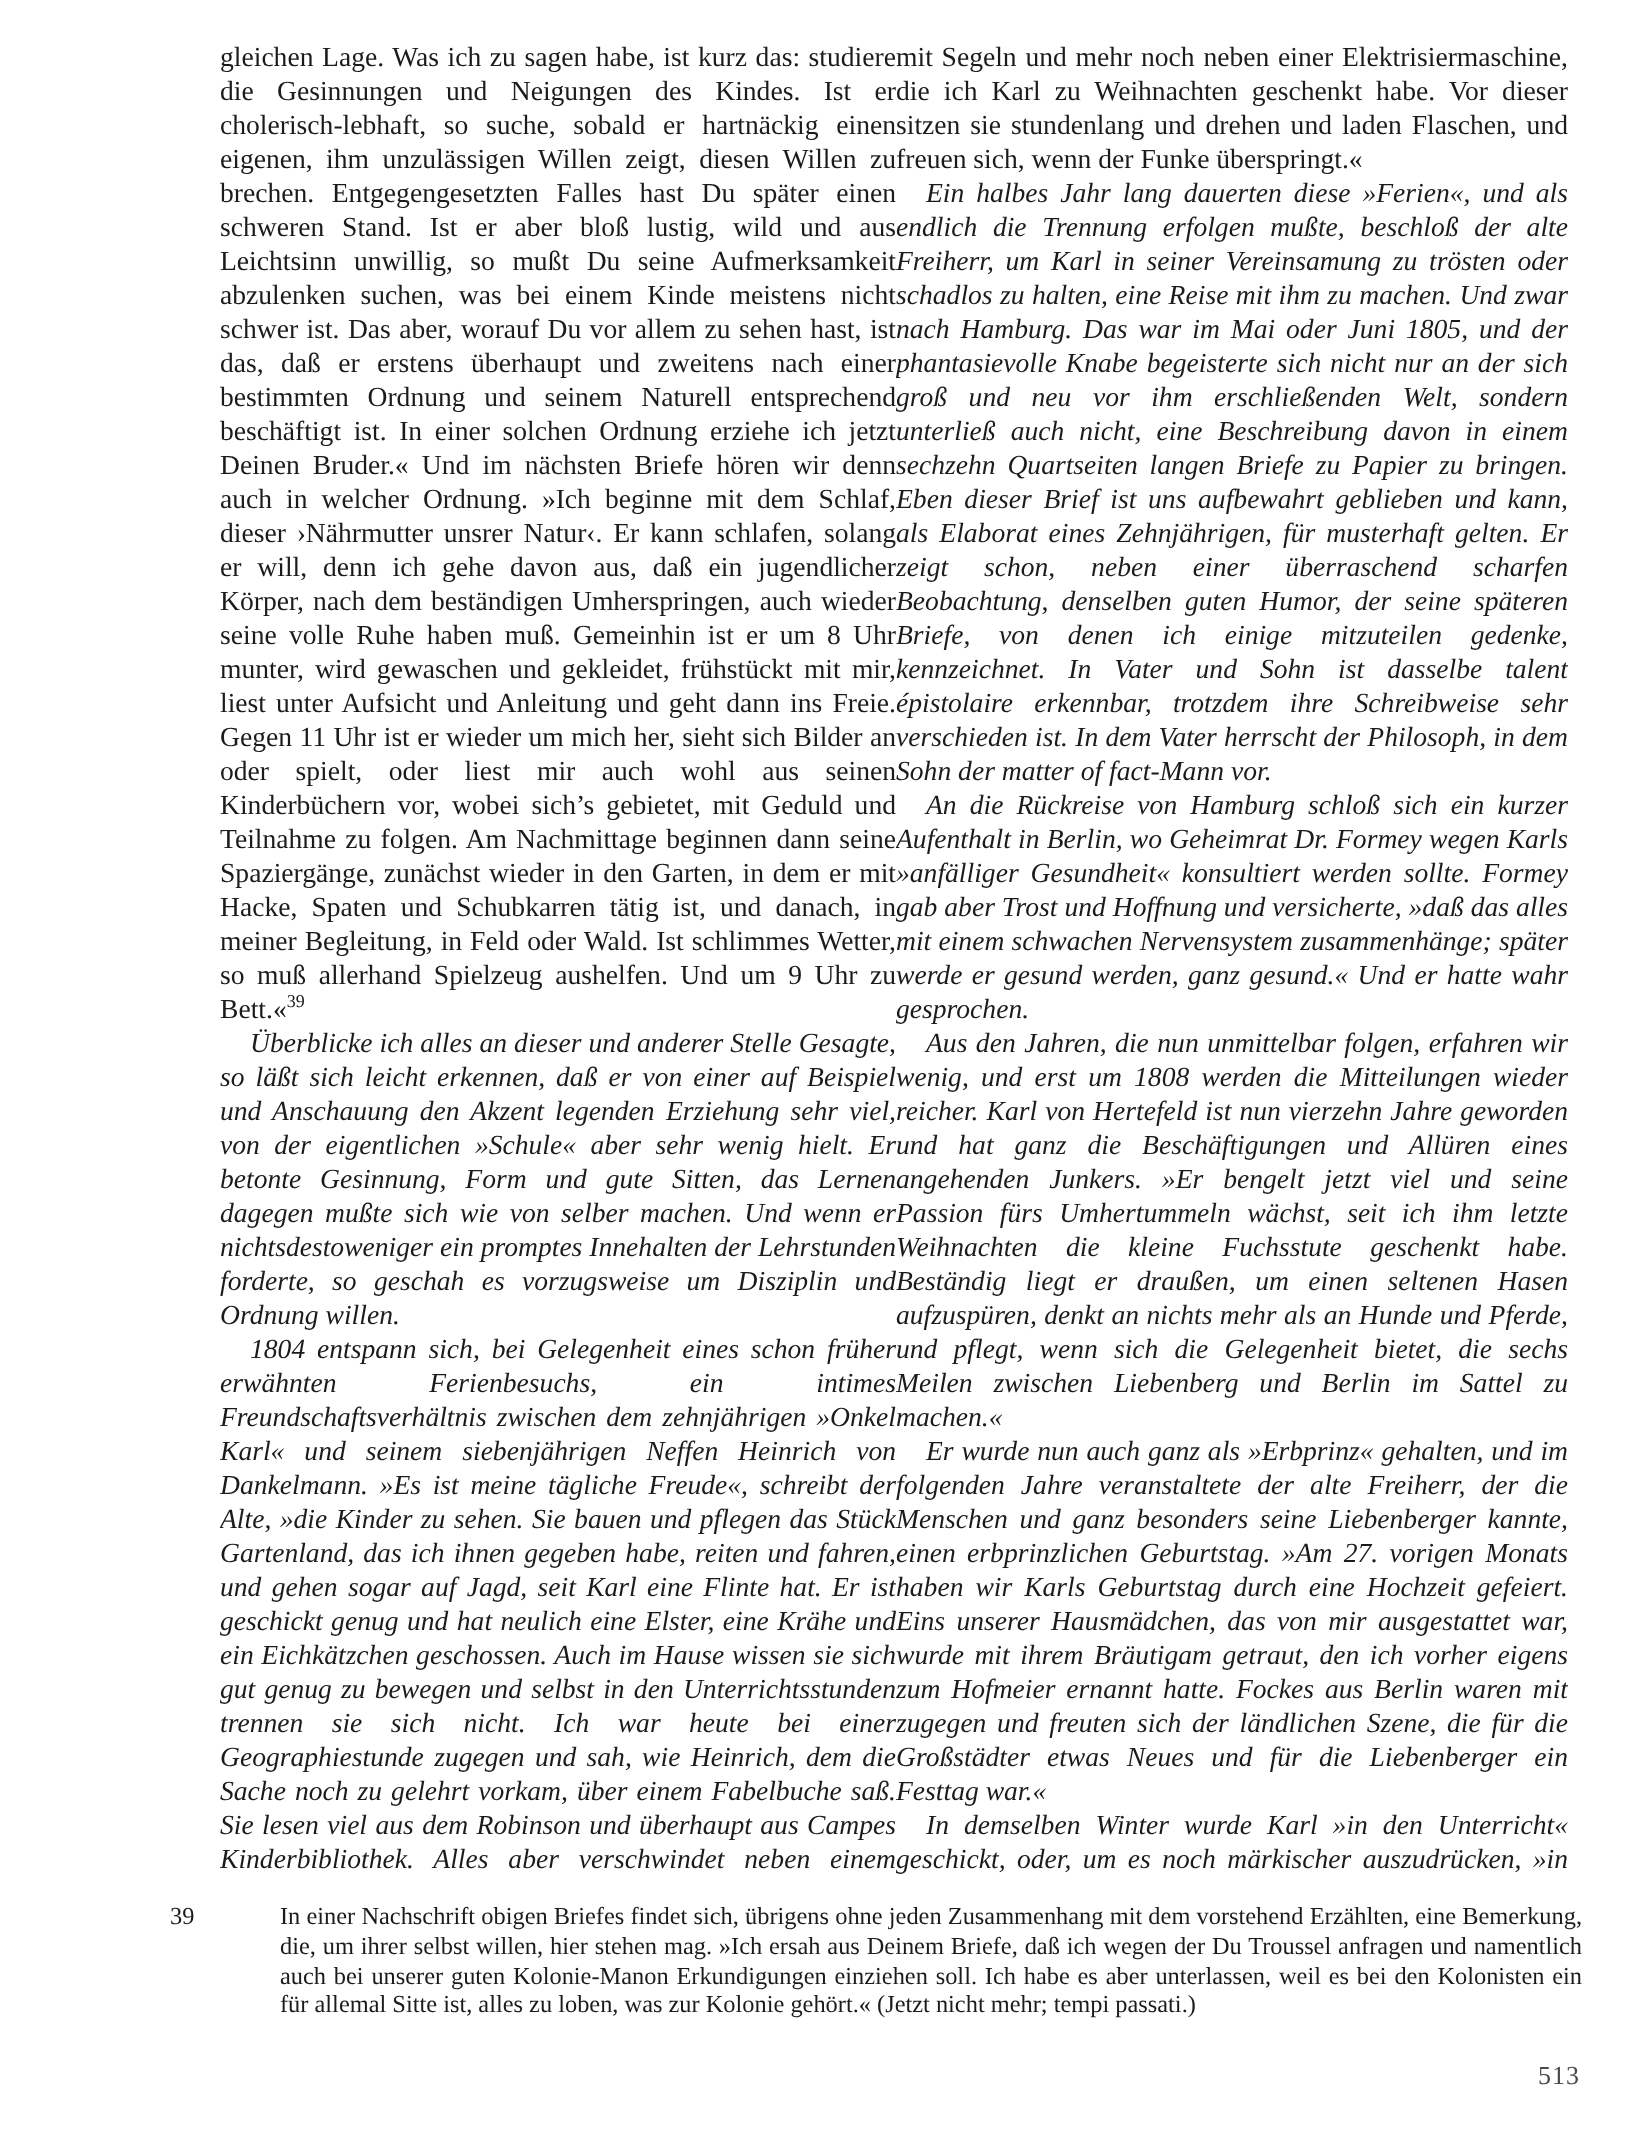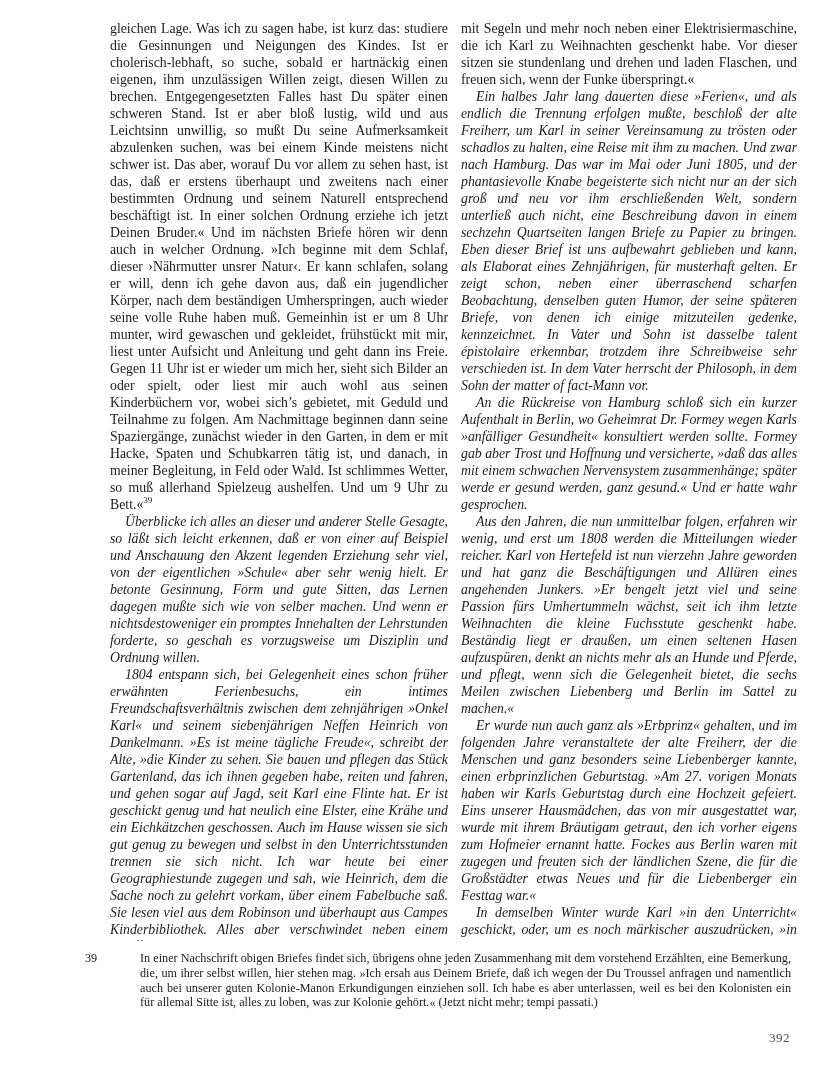--- a/index.html
+++ b/index.html
@@ -13,21 +13,20 @@
     background: #ffffff;
     color: #1b1b1b;
     font-family: "Liberation Serif", "DejaVu Serif", serif;
     overflow: hidden;
   }
   .columns {
     position: absolute;
     top: 20px;
     left: 110px;
     display: flex;
-    gap: 13px;
     justify-content: flex-end;
   }
   .col {
     width: 338px;
     height: 921px;
     overflow: hidden;
   }
   .col.right {
     width: 336px;
   }
@@ -93,13 +92,13 @@
       <p class="para indent">Er wurde nun auch ganz als »Erbprinz« gehalten, und im folgenden Jahre veranstaltete der alte Freiherr, der die Menschen und ganz besonders seine Liebenberger kannte, einen erbprinzlichen Geburtstag. »Am 27. vorigen Monats haben wir Karls Geburtstag durch eine Hochzeit gefeiert. Eins unserer Hausmädchen, das von mir ausgestattet war, wurde mit ihrem Bräutigam getraut, den ich vorher eigens zum Hofmeier ernannt hatte. Fockes aus Berlin waren mit zugegen und freuten sich der ländlichen Szene, die für die Großstädter etwas Neues und für die Liebenberger ein Festtag war.«</p>
       <p class="para indent">In demselben Winter wurde Karl »in den Unterricht« geschickt, oder, um es noch märkischer auszudrücken, »in die Erkundigungen«, was, da Liebenberg keinen</p>
     </div>
 </div>
 
 <div class="footnote">
   <span class="fn-num">39</span>
   <span class="fn-text">In einer Nachschrift obigen Briefes findet sich, übrigens ohne jeden Zusammenhang mit dem vorstehend Erzählten, eine Bemerkung, die, um ihrer selbst willen, hier stehen mag. »Ich ersah aus Deinem Briefe, daß ich wegen der Du Troussel anfragen und namentlich auch bei unserer guten Kolonie-Manon Erkundigungen einziehen soll. Ich habe es aber unterlassen, weil es bei den Kolonisten ein für allemal Sitte ist, alles zu loben, was zur Kolonie gehört.« (Jetzt nicht mehr; tempi passati.)</span>
 </div>
 
-<div class="page-number">392</div>
+<div class="page-number">513</div>
 
 </body></html>

